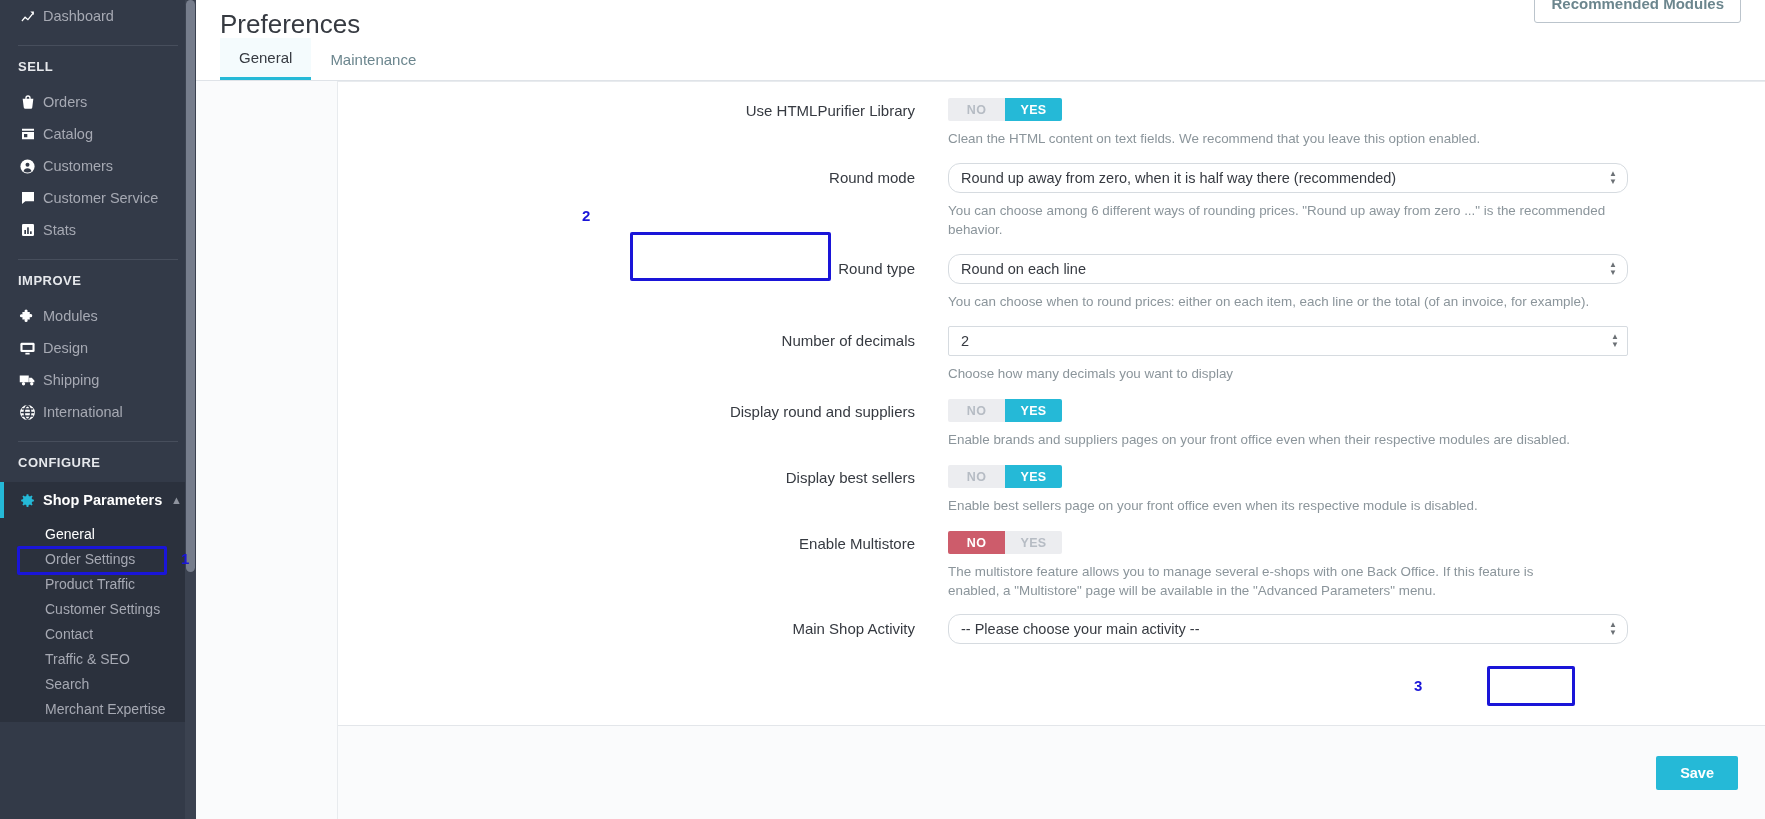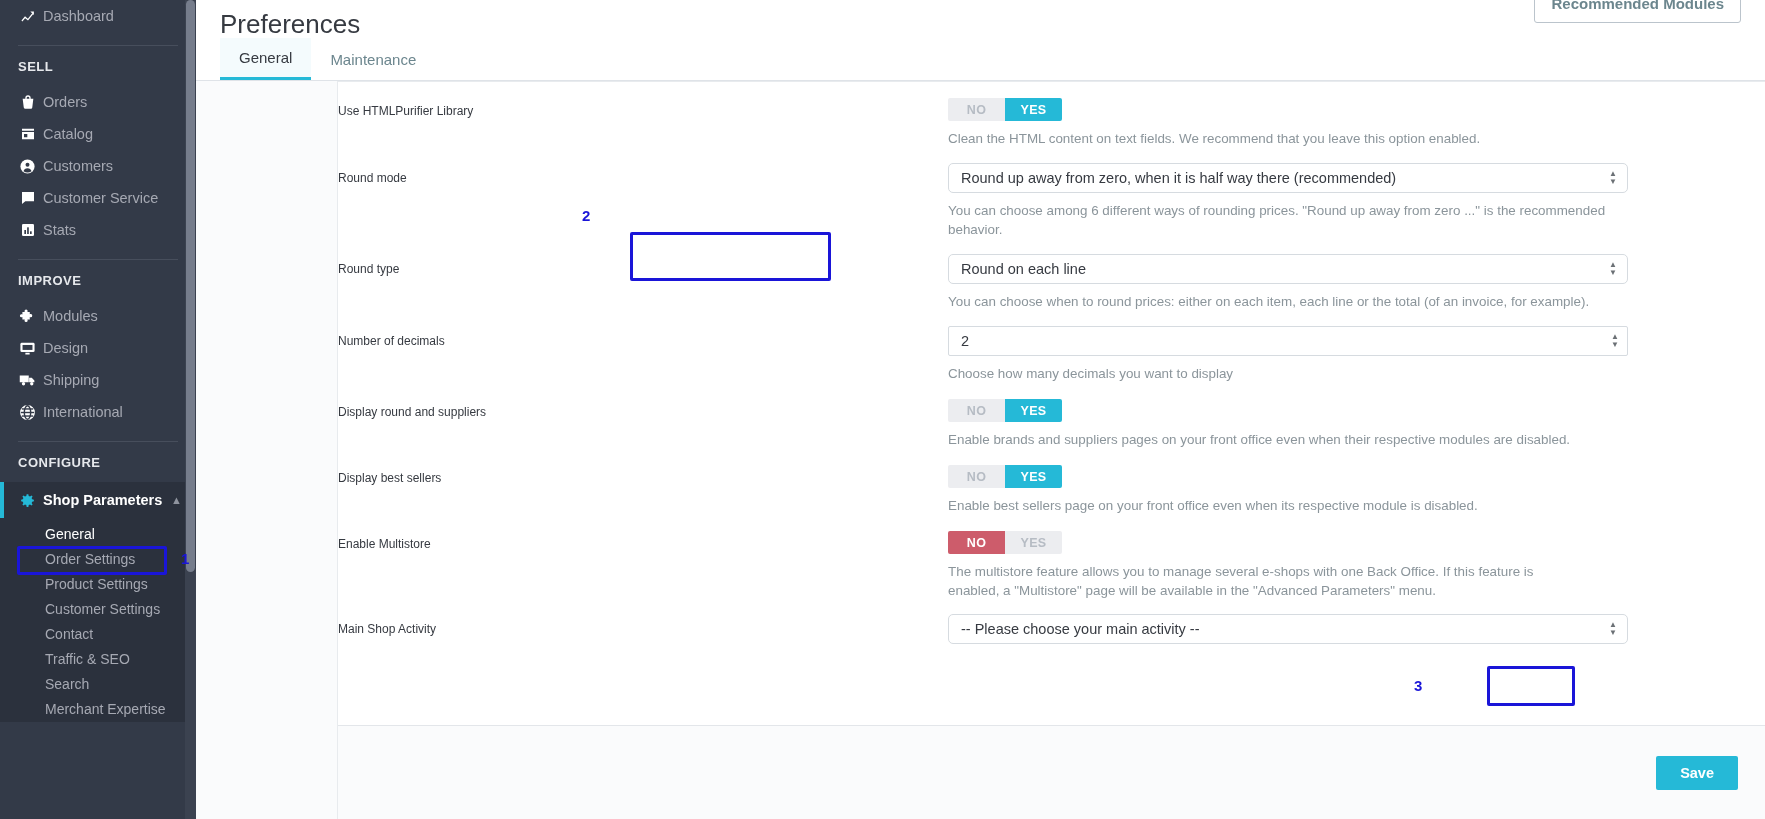--- a/index.html
+++ b/index.html
@@ -125,22 +125,22 @@
     background: #fff;
     border-left: 1px solid #e8ebee;
     border-top: 1px solid #e8ebee;
   }
   .card-body { padding: 8px 0 0 0; }
 
   
   .frow { display: flex; padding: 8px 0 0 0; }
   .flabel {
     width: 610px; flex: 0 0 610px;
-    text-align: left; padding-right: 33px;
-    font-size: 12px; color: #363a41;
+    text-align: right; padding-right: 33px;
+    font-size: 15px; color: #363a41;
     line-height: 26px;
   }
   .fctrl { flex: 1 1 auto; padding-right: 137px; }
   .fhelp {
     font-size: 13.4px; color: #8b959b;
     margin-top: 8px; line-height: 19px;
   }
 
   
   .toggle { display: inline-flex; border-radius: 2px; overflow: hidden; }
@@ -150,21 +150,21 @@
     font-size: 12.5px; font-weight: bold; letter-spacing: .4px;
   }
   .t-off { background: #ecedf0; color: #b6bcc4; }
   .t-on-yes { background: #25b9d7; color: #fff; }
   .t-on-no  { background: #cd5c6b; color: #fff; }
 
   
   .sel {
     position: relative;
     height: 30px; width: 100%;
-    border: 1px solid #d6dbe0; border-radius: 5px;
+    border: 1px solid #d6dbe0; border-radius: 12px;
     background: #fff;
     display: flex; align-items: center;
     padding: 0 30px 0 12px;
     font-size: 14.5px; color: #363a41;
   }
   .sel .arrows {
     position: absolute; right: 10px; top: 50%;
     transform: translateY(-50%);
     display: flex; flex-direction: column; gap: 2px;
     color: #6b7075;
@@ -333,21 +333,21 @@
             <path d="M12 8.2a3.8 3.8 0 100 7.6 3.8 3.8 0 000-7.6zm9 4.9v-2.2l-2.4-.5a6.9 6.9 0 00-.8-1.9l1.4-2-1.6-1.6-2 1.4a6.9 6.9 0 00-1.9-.8L13.2 3h-2.4l-.5 2.5c-.7.2-1.3.4-1.9.8l-2-1.4L4.8 6.5l1.4 2c-.4.6-.6 1.2-.8 1.9L3 10.9v2.2l2.4.5c.2.7.4 1.3.8 1.9l-1.4 2 1.6 1.6 2-1.4c.6.4 1.2.6 1.9.8l.5 2.5h2.4l.5-2.5c.7-.2 1.3-.4 1.9-.8l2 1.4 1.6-1.6-1.4-2c.4-.6.6-1.2.8-1.9l2.4-.5z"></path>
           </svg>
       </span>
       <span>Shop Parameters</span>
       <span class="chev">▲</span>
     </div>
 
     <div class="submenu">
       <a class="sub-item current">General</a>
       <a class="sub-item">Order Settings</a>
-      <a class="sub-item">Product Settings</a>
+      <a class="sub-item">Product Traffic</a>
       <a class="sub-item">Customer Settings</a>
       <a class="sub-item">Contact</a>
       <a class="sub-item">Traffic &amp; SEO</a>
       <a class="sub-item">Search</a>
       <a class="sub-item">Merchant Expertise</a>
     </div>
 
     <div class="scroll-track">
       <div class="scroll-thumb"></div>
     </div>

